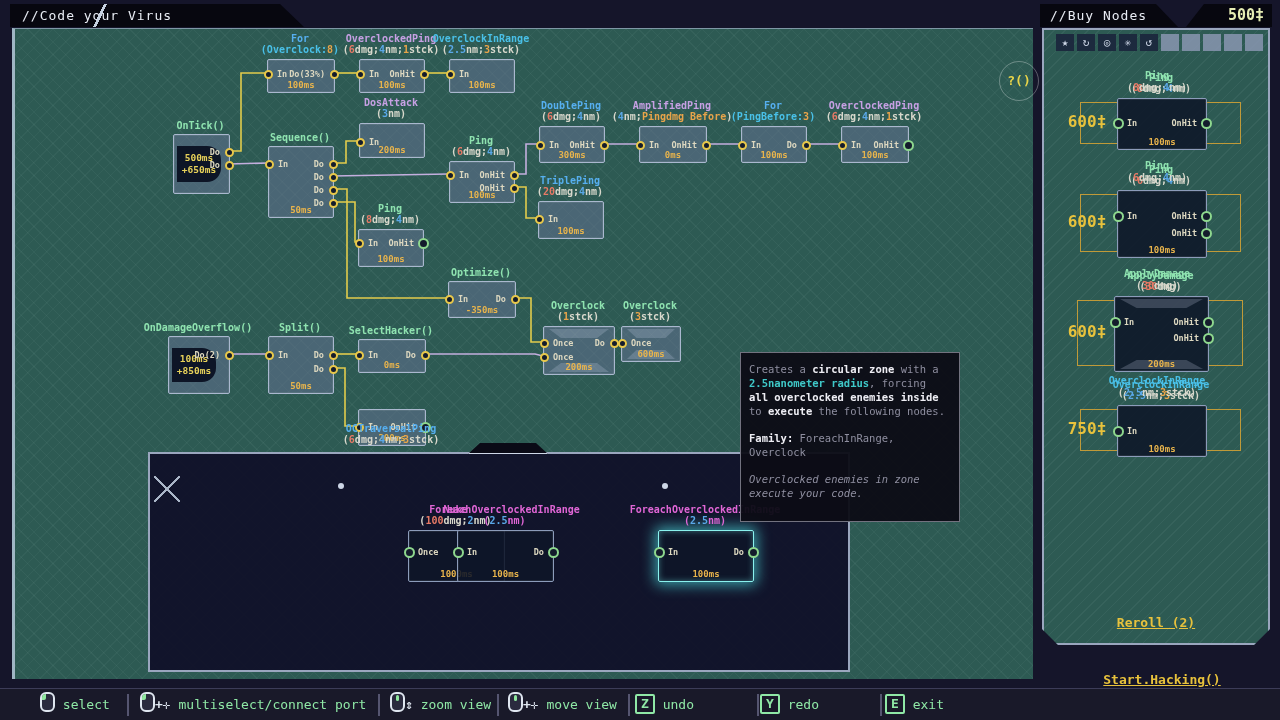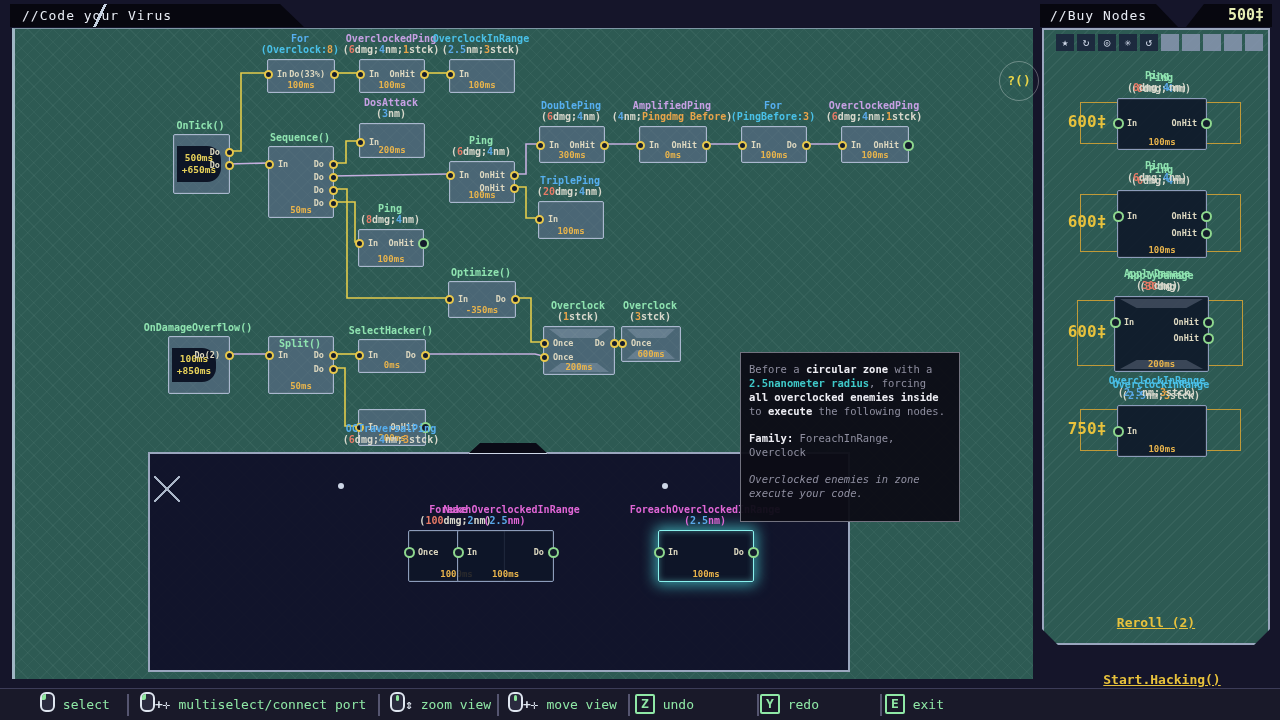--- a/index.html
+++ b/index.html
@@ -242,21 +242,21 @@
     <div class="ntitle" style="left: 73px; top: 293px;"><span class="t-green">OnDamageOverflow()</span></div>
     <div class="node" style="left: 253px; top: 307px; width: 64px; height: 56px;">
       <div class="ms">50ms</div>
       <span class="port y" style="left: -4.5px; top: 13.5px;"></span>
       <span class="plabel" style="left: 9px; top: 13px;">In</span>
       <span class="port y" style="left: 59.5px; top: 13.5px;"></span>
       <span class="plabel" style="right: 9px; top: 13px;">Do</span>
       <span class="port y" style="left: 59.5px; top: 27.5px;"></span>
       <span class="plabel" style="right: 9px; top: 27px;">Do</span>
     </div>
-    <div class="ntitle" style="left: 175px; top: 293px; margin-top: 16px;"><span class="t-green">Split()</span></div>
+    <div class="ntitle" style="left: 175px; top: 293px;"><span class="t-green">Split()</span></div>
     <div class="node" style="left: 343px; top: 310px; width: 66px; height: 32px;">
       <div class="ms">0ms</div>
       <span class="port y" style="left: -4.5px; top: 10.5px;"></span>
       <span class="plabel" style="left: 9px; top: 10px;">In</span>
       <span class="port y" style="left: 61.5px; top: 10.5px;"></span>
       <span class="plabel" style="right: 9px; top: 10px;">Do</span>
     </div>
     <div class="ntitle" style="left: 266px; top: 296px;"><span class="t-green">SelectHacker()</span></div>
     <div class="node" style="left: 343px; top: 380px; width: 66px; height: 35px;">
       <div class="ms">200ms</div>
@@ -311,21 +311,21 @@
       <div class="ms">100ms</div>
       <span class="port g" style="left: -5.5px; top: 15.5px;"></span>
       <span class="plabel" style="left: 9px; top: 16px;">In</span>
       <span class="port g" style="left: 88.5px; top: 15.5px;"></span>
       <span class="plabel" style="right: 9px; top: 16px;">Do</span>
     </div>
     <div class="ntitle" style="left: 445px; top: 50px;"><span class="t-magenta">ForeachOverclockedInRange</span><br><span class="c-m">(</span><span class="c-b">2.5</span><span class="c-m">nm</span><span class="c-m">)</span></div>
   </div>
 
 <div id="tooltip">
-    <p><span class="">Before a </span><span class="tt-w">circular zone</span><span class=""> with a </span><span class="tt-c">2.5nanometer radius</span><span class="">, forcing </span><span class="tt-w">all overclocked enemies inside</span><span class=""> to </span><span class="tt-w">execute</span><span class=""> the following nodes.</span></p>
+    <p><span class="">Creates a </span><span class="tt-w">circular zone</span><span class=""> with a </span><span class="tt-c">2.5nanometer radius</span><span class="">, forcing </span><span class="tt-w">all overclocked enemies inside</span><span class=""> to </span><span class="tt-w">execute</span><span class=""> the following nodes.</span></p>
     <p><span class="tt-w">Family:</span><span class=""> ForeachInRange, Overclock</span></p>
     <p><span class="tt-i">Overclocked enemies in zone execute your code.</span></p>
   </div>
 
 <div id="shop-panel">
   <div id="toolbar">
       <span class="tool">★</span>
       <span class="tool">↻</span>
       <span class="tool">◎</span>
       <span class="tool">✳</span>

